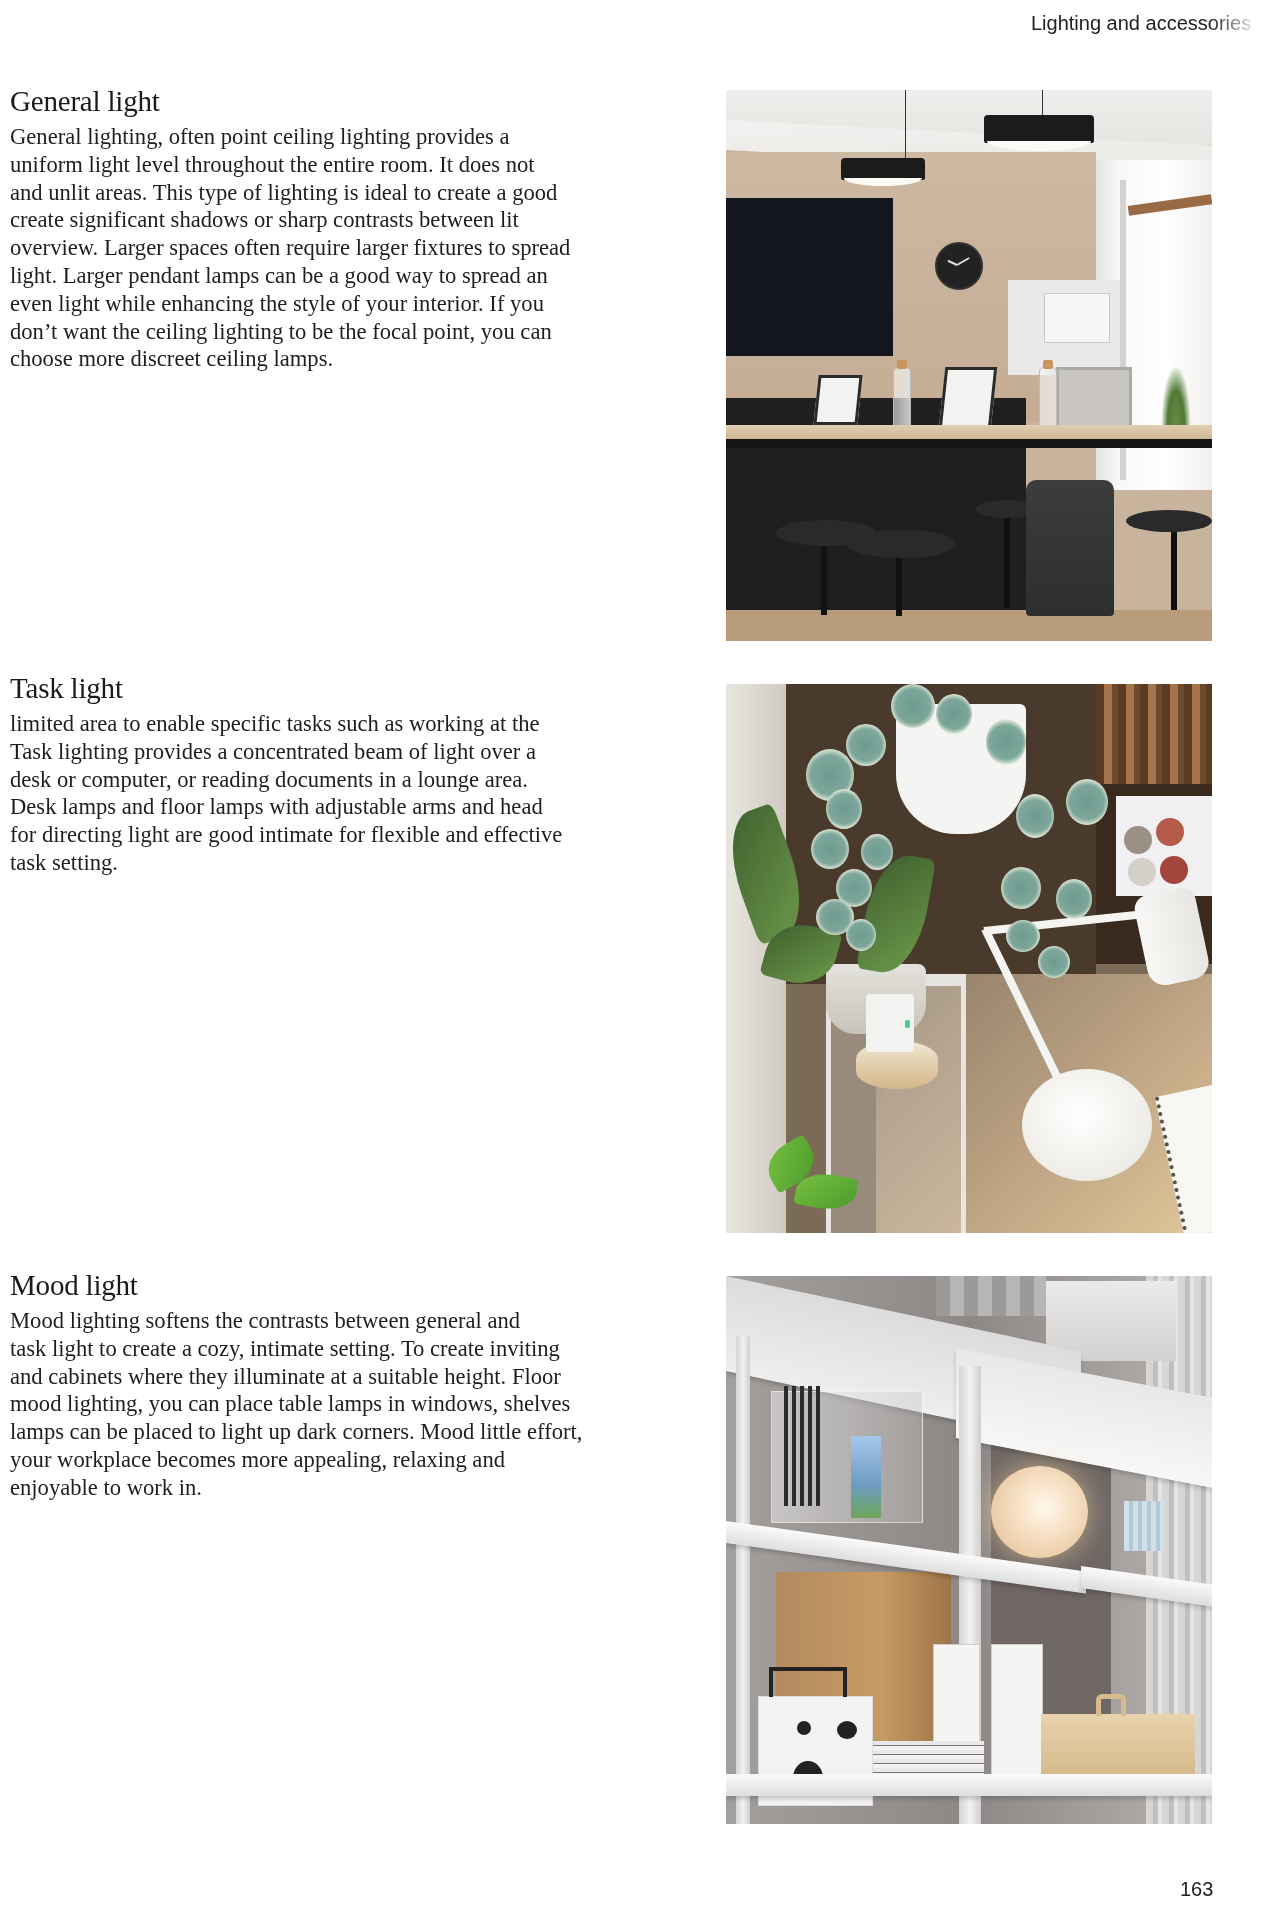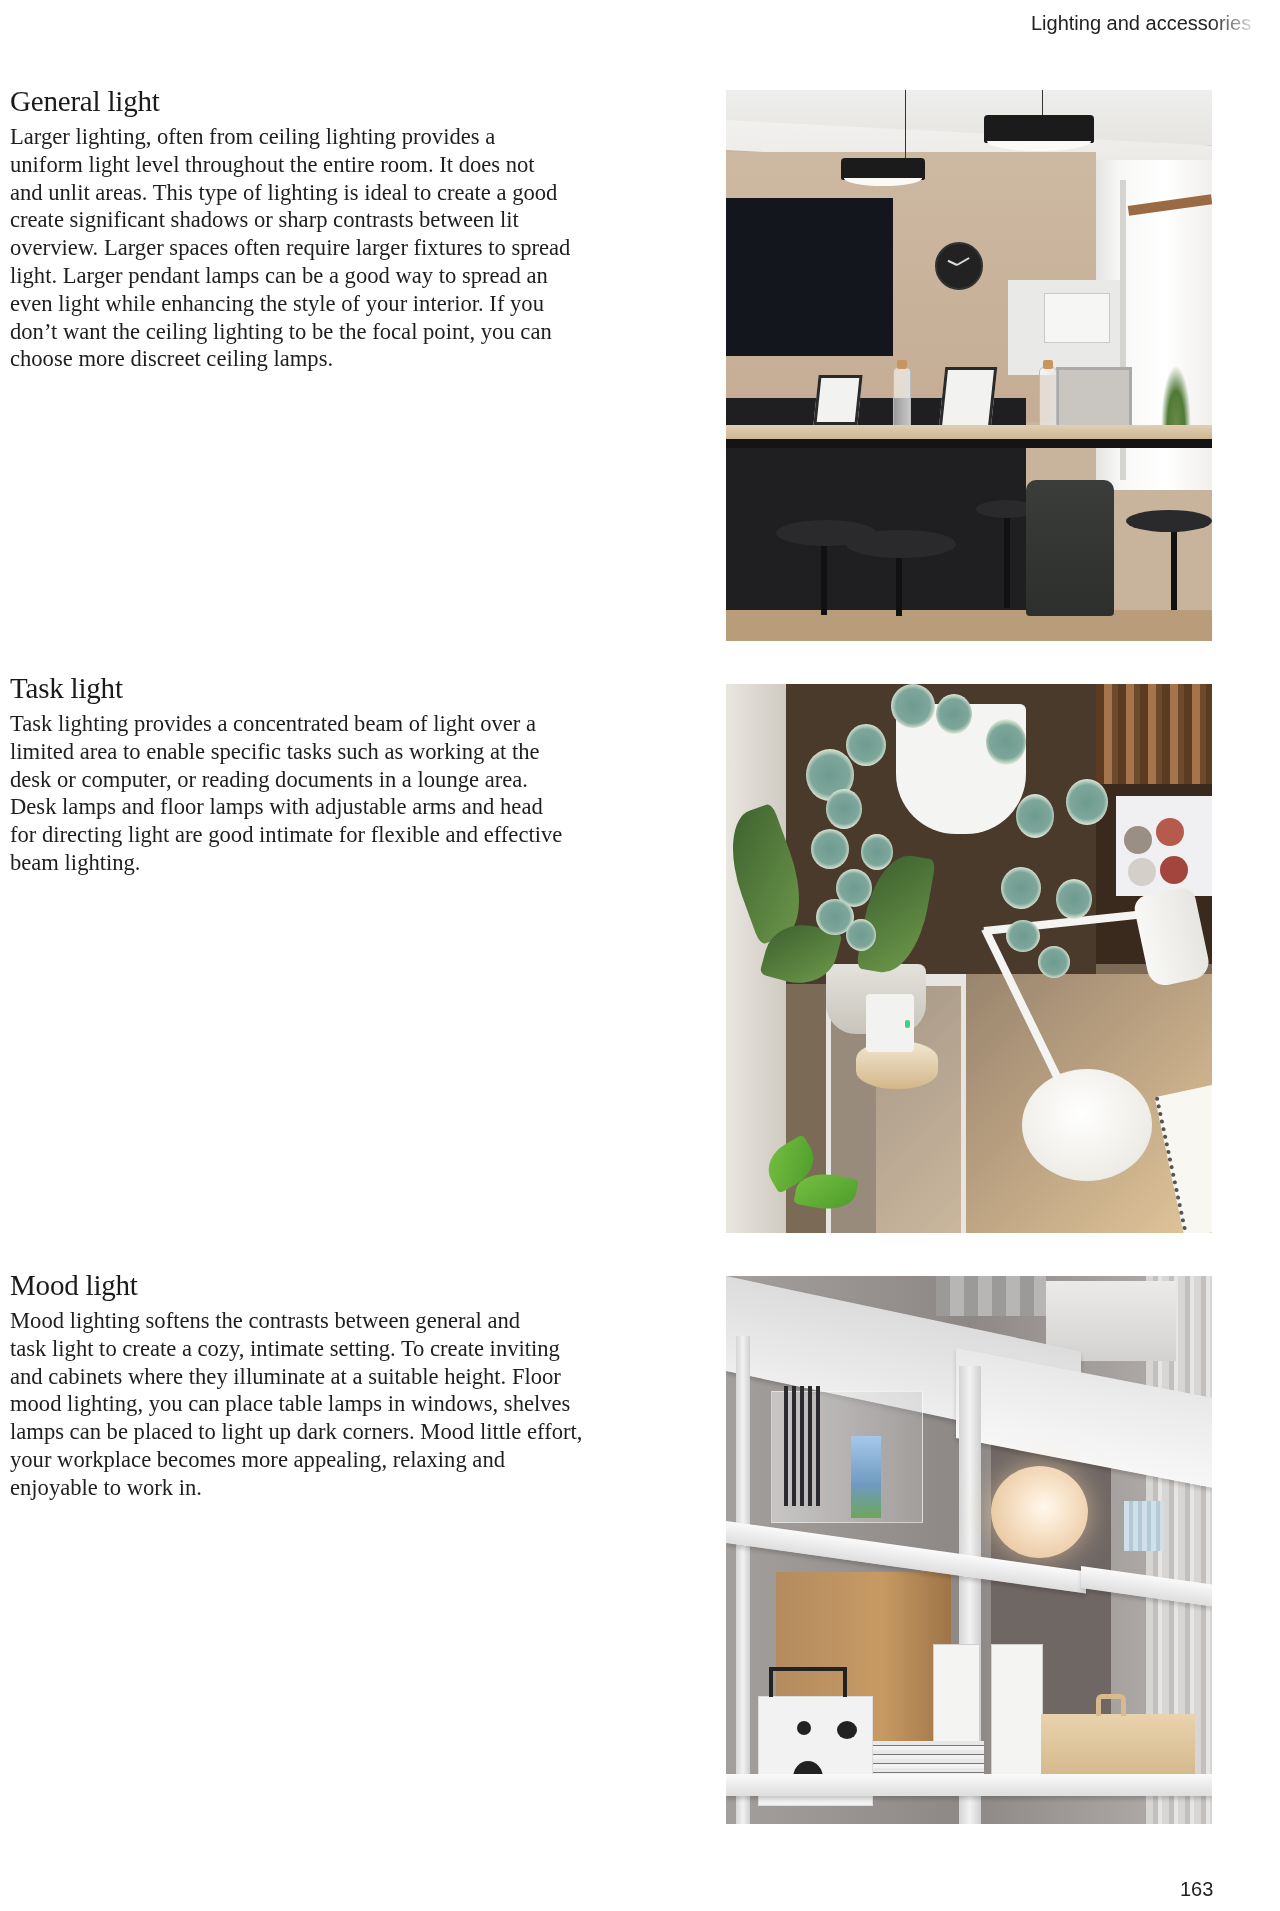--- a/index.html
+++ b/index.html
@@ -112,21 +112,21 @@
   #p3 .woodbox::before { content:""; position:absolute; left:55px; top:-20px; width:30px; height:22px; border:5px solid #d7bb8e; border-bottom:none; border-radius:6px 6px 0 0; box-sizing:border-box; }
 </style>
 </head>
 <body>
 
 <div class="running-header">Lighting and accessories</div>
 
 <section class="section" style="top:84px;">
   <h2>General light</h2>
   <p class="body">
-    <span class="line">Larger lighting, often from ceiling lighting provides a</span>
+    <span class="line">General lighting, often point ceiling lighting provides a</span>
     <span class="line">uniform light level throughout the entire room. It does not</span>
     <span class="line">and unlit areas. This type of lighting is ideal to create a good</span>
     <span class="line">create significant shadows or sharp contrasts between lit</span>
     <span class="line">overview. Larger spaces often require larger fixtures to spread</span>
     <span class="line">light. Larger pendant lamps can be a good way to spread an</span>
     <span class="line">even light while enhancing the style of your interior. If you</span>
     <span class="line">don’t want the ceiling lighting to be the focal point, you can</span>
     <span class="line">choose more discreet ceiling lamps.</span>
   </p>
 </section>
@@ -163,26 +163,26 @@
   <div class="stool s4"></div>
   <div class="stool s1"></div>
   <div class="stool s2"></div>
   <div class="stool s3"></div>
   <div class="bag"></div>
 </div>
 
 <section class="section" style="top:671px;">
   <h2>Task light</h2>
   <p class="body">
+    <span class="line">limited area to enable specific tasks such as working at the</span>
     <span class="line">Task lighting provides a concentrated beam of light over a</span>
-    <span class="line">limited area to enable specific tasks such as working at the</span>
     <span class="line">desk or computer, or reading documents in a lounge area.</span>
     <span class="line">Desk lamps and floor lamps with adjustable arms and head</span>
     <span class="line">for directing light are good intimate for flexible and effective</span>
-    <span class="line">beam lighting.</span>
+    <span class="line">task setting.</span>
   </p>
 </section>
 
 <div class="photo" id="p2" role="img" aria-label="white adjustable desk lamp with wireless charging base, hanging plant, potted plants on a white cart, monitor and notebook on a desk">
   <div class="darkwall"></div>
   <div class="wallwood"></div>
   <div class="desk"></div>
   <div class="monitor"></div>
   <div class="screen">
     <div class="tile" style="left:8px;top:30px;background:#9a8f84;"></div>

